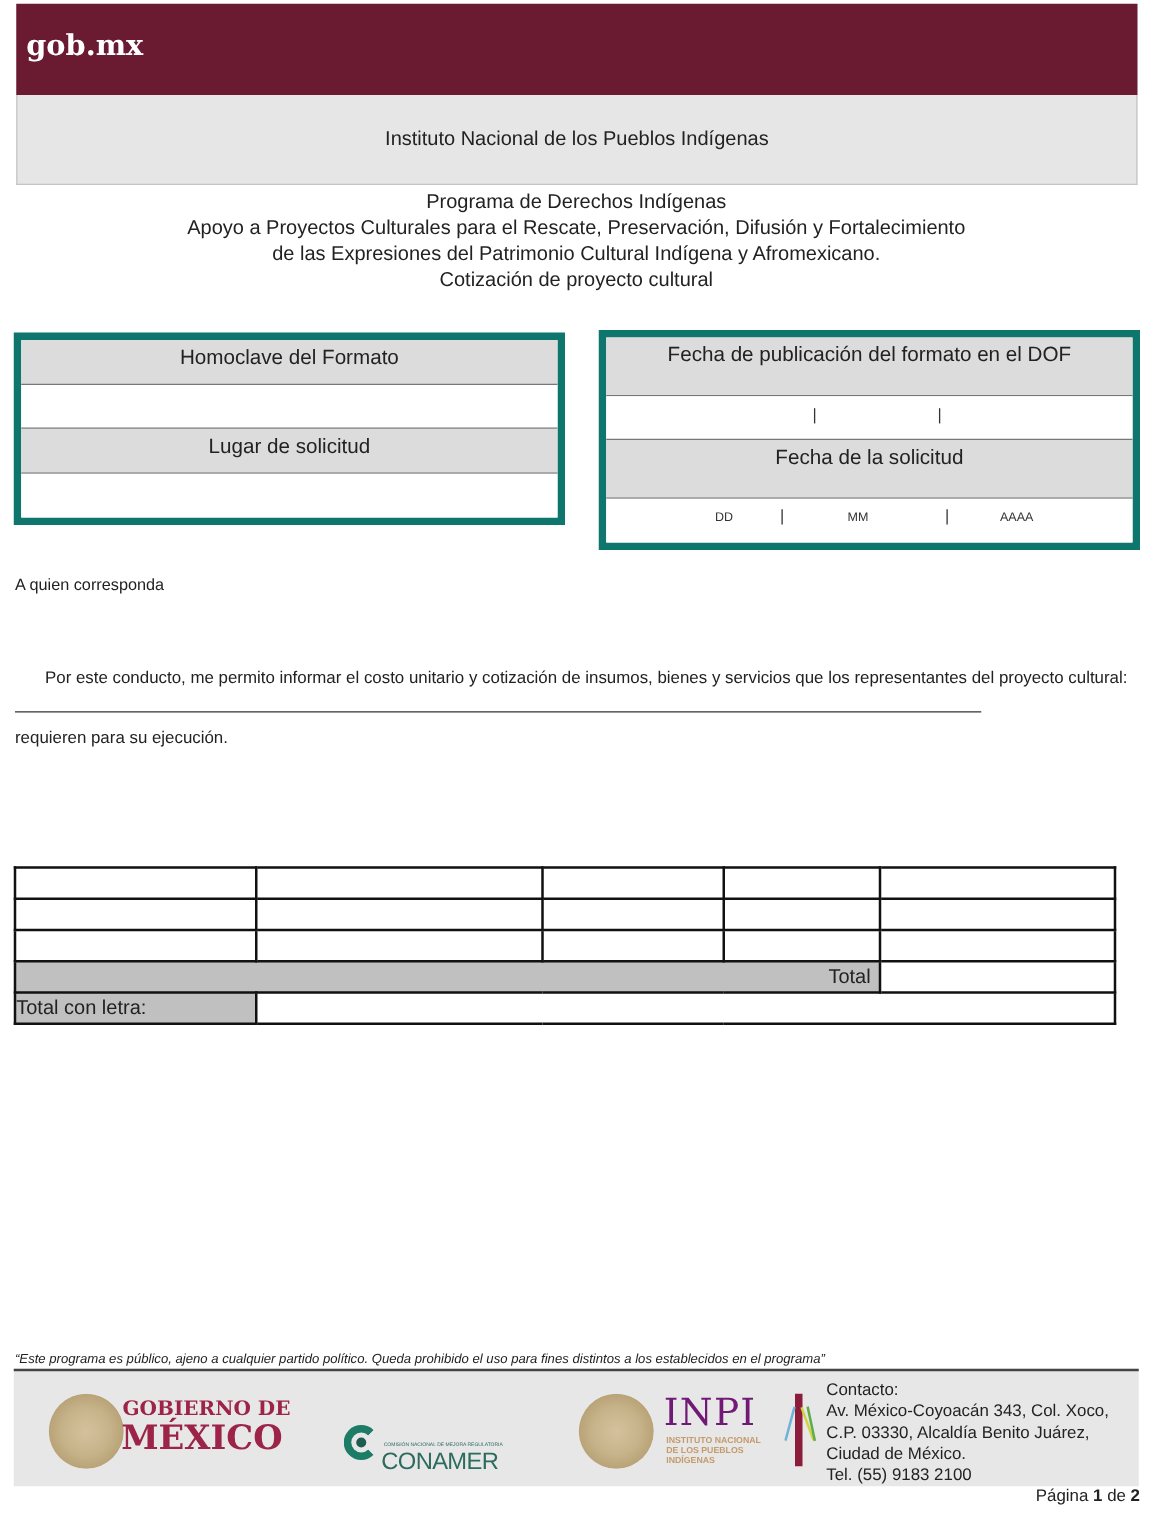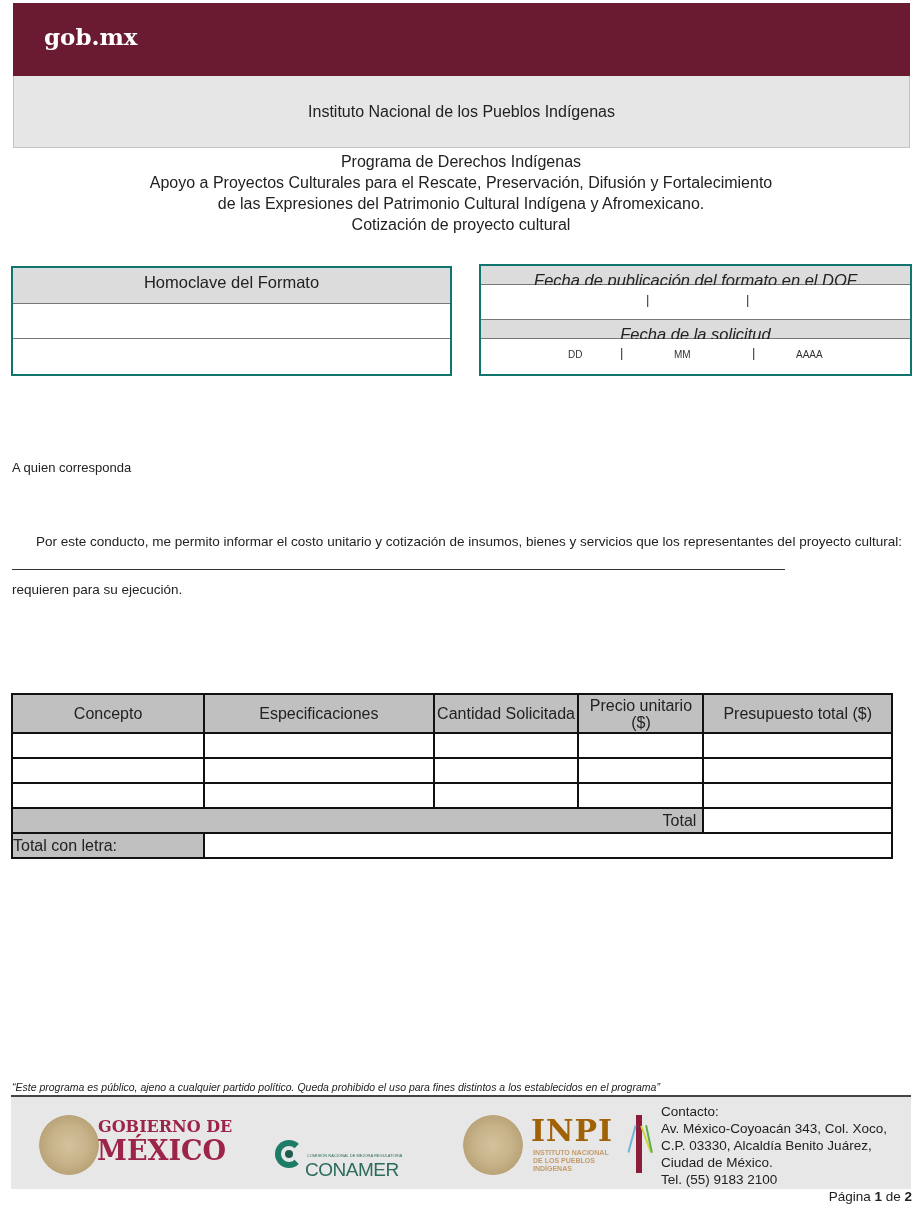--- a/index.html
+++ b/index.html
@@ -1,33 +1,33 @@
 <!DOCTYPE html>
 <html><head>
 <meta charset="utf-8">
 <style>
   * { box-sizing: border-box; margin: 0; padding: 0; }
   html, body { width: 922px; height: 1211px; background: #ffffff; overflow: hidden; }
   body { position: relative; font-family: "Liberation Sans", sans-serif; color: #222; }
 
   .banner { position: absolute; left: 13px; top: 3px; width: 897px; height: 73px; background: #6a1b31; }
-  .banner .logo { position: absolute; left: 31px; top: 20px; color: #fff; font-family: "DejaVu Serif", serif; font-weight: bold; font-size: 23px; letter-spacing: 0px; }
+  .banner .logo { position: absolute; left: 8px; top: 20px; color: #fff; font-family: "DejaVu Serif", serif; font-weight: bold; font-size: 23px; letter-spacing: 0px; }
   .inst-bar { position: absolute; left: 13px; top: 76px; width: 897px; height: 72px; background: #e6e6e6; border: 1px solid #c4c4c4; border-top: none; display: flex; align-items: center; justify-content: center; font-size: 16px; color: #222; }
 
   .titles { position: absolute; left: 0; top: 151px; width: 922px; text-align: center; font-size: 16px; line-height: 21px; color: #222; }
 
-  .box { position: absolute; border: 2px solid #0f766e; }
+  .box { position: absolute; border: 6px solid #0f766e; }
   .box .hdr { background: #dcdcdc; text-align: center; font-size: 16.5px; color: #222; border-bottom: 1px solid #777; }
   .box .fld { background: #fff; border-bottom: 1px solid #777; position: relative; }
   .box .fld:last-child { border-bottom: none; }
   .left-box { left: 11px; top: 266px; width: 441px; }
   .left-box .hdr { height: 36px; line-height: 28px; }
   .left-box .fld { height: 35px; }
   .right-box { left: 479px; top: 264px; width: 433px; }
-  .right-box .hdr { height: 19px; line-height: 28px; font-style: italic; }
+  .right-box .hdr { height: 47px; line-height: 28px; }
   .right-box .fld { height: 35px; }
   .sep { position: absolute; top: 7px; font-size: 13px; color: #333; }
   .date-lbl { position: absolute; top: 10px; font-size: 10px; color: #333; }
 
   .greeting { position: absolute; left: 12px; top: 460px; font-size: 13px; color: #222; }
   .para { position: absolute; left: 12px; top: 530px; width: 900px; font-size: 13.5px; line-height: 24px; color: #222; }
   .para .indent { display: inline-block; width: 24px; }
   .para .blank { display: inline-block; width: 773px; border-bottom: 1px solid #333; height: 13px; vertical-align: baseline; }
 
   table.quote { position: absolute; left: 11px; top: 693px; width: 882px; border-collapse: collapse; font-size: 16px; }
@@ -39,21 +39,21 @@
 
   .disclaimer { position: absolute; left: 12px; top: 1081px; font-size: 10.5px; font-style: italic; color: #222; }
   .footer { position: absolute; left: 11px; top: 1095px; width: 900px; height: 94px; background: #e7e7e7; border-top: 2px solid #444; }
   .seal { position: absolute; width: 60px; height: 60px; border-radius: 50%; background: radial-gradient(circle at 50% 50%, #d4c29c 0%, #c7b38a 45%, #b9a377 70%, #e7e7e7 72%); }
   .gob-text { position: absolute; font-family: "DejaVu Serif", serif; font-weight: bold; color: #9d2449; }
   .conamer { position: absolute; left: 264px; top: 30px; display: flex; align-items: center; }
   .conamer .ring { width: 28px; height: 28px; border-radius: 50%; border: 6px solid #1d7c66; border-right-color: #e7e7e7; position: relative; }
   .conamer .ring::after { content: ""; position: absolute; left: 4px; top: 4px; width: 8px; height: 8px; background: #1d5c4f; border-radius: 50%; }
   .conamer .name { font-size: 19px; color: #2c6b5e; margin-left: 2px; letter-spacing: -0.5px; margin-top: 32px; }
   .conamer .sub { position: absolute; left: 32px; top: 26px; font-size: 4px; color: #2c6b5e; white-space: nowrap; }
-  .inpi-text { position: absolute; left: 520px; top: 16px; font-family: "DejaVu Serif", serif; font-weight: bold; color: #a16207; font-size: 30px; letter-spacing: 1px; }
+  .inpi-text { position: absolute; left: 520px; top: 16px; font-family: "DejaVu Serif", serif; font-weight: normal; color: #701a75; font-size: 30px; letter-spacing: 1px; }
   .inpi-sub { position: absolute; left: 522px; top: 52px; font-size: 7px; font-weight: bold; color: #c49b6a; line-height: 8px; }
   .staff { position: absolute; left: 625px; top: 18px; width: 6px; height: 58px; background: #8b1d3b; }
   .ribbon { position: absolute; width: 2px; height: 28px; top: 28px; }
   .contact { position: absolute; left: 650px; top: 6px; font-size: 13.5px; line-height: 17px; color: #222; }
   .page-no { position: absolute; right: 10px; top: 1189px; font-size: 13.5px; color: #222; }
   .page-no b { font-weight: bold; }
 </style>
 </head>
 <body>
 
@@ -67,20 +67,21 @@
 <div class="titles">
   <div>Programa de Derechos Indígenas</div>
   <div>Apoyo a Proyectos Culturales para el Rescate, Preservación, Difusión y Fortalecimiento</div>
   <div>de las Expresiones del Patrimonio Cultural Indígena y Afromexicano.</div>
   <div>Cotización de proyecto cultural</div>
 </div>
 
 <div class="box left-box">
   <div class="hdr">Homoclave del Formato</div>
   <div class="fld"><span></span></div>
+  <div class="hdr">Lugar de solicitud</div>
   <div class="fld"><span></span></div>
 </div>
 
 <div class="box right-box">
   <div class="hdr">Fecha de publicación del formato en el DOF</div>
   <div class="fld">
     <span class="sep" style="left:165px;">|</span>
     <span class="sep" style="left:265px;">|</span>
   </div>
   <div class="hdr">Fecha de la  solicitud</div>
@@ -102,27 +103,20 @@
 
 <table class="quote">
   <colgroup>
     <col style="width:189px">
       <col style="width:231px">
       <col style="width:146px">
       <col style="width:126px">
       <col style="width:190px">
   </colgroup>
   <tbody>
-      <tr>
-    <th>Concepto</th>
-    <th>Especificaciones</th>
-    <th>Cantidad Solicitada</th>
-    <th>Precio unitario ($)</th>
-    <th>Presupuesto total ($)</th>
-  </tr>
   <tr>
     <td></td>
     <td></td>
     <td></td>
     <td></td>
     <td></td>
   </tr>
   <tr>
     <td></td>
     <td></td>

